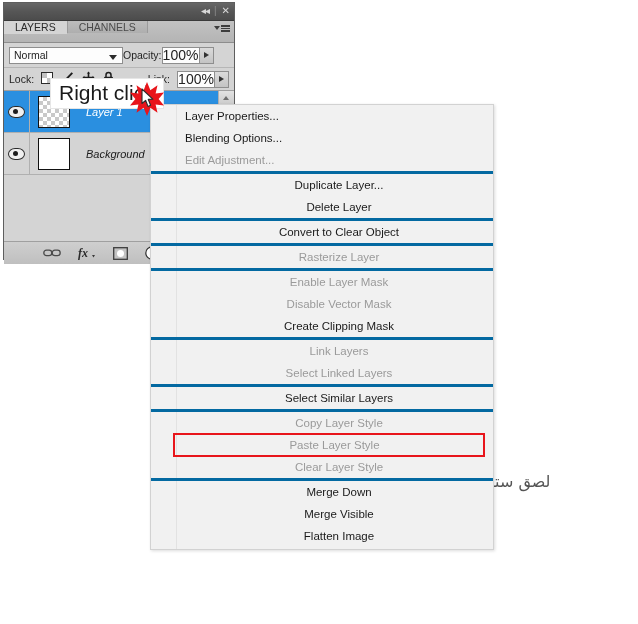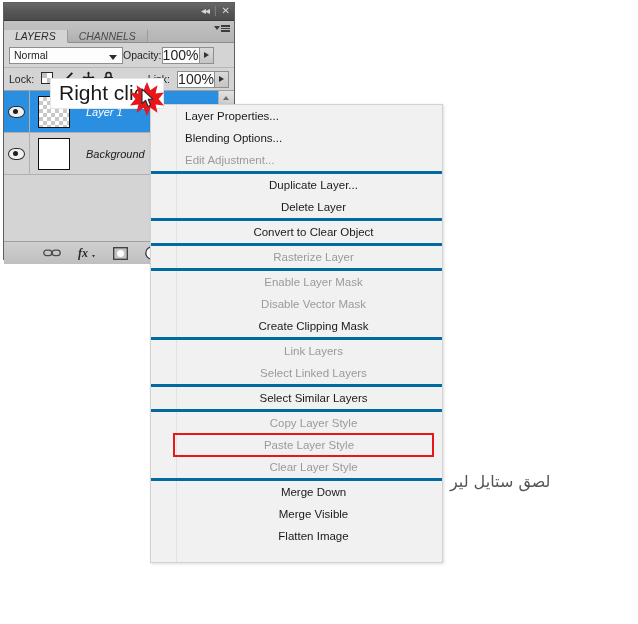--- a/index.html
+++ b/index.html
@@ -46,24 +46,23 @@
     line-height: 14px;
   }
   .tb-ico { cursor: default; letter-spacing: -1px; }
   .tb-sep { color: #8a8a8a; font-size: 10px; }
 
   
   .panel-tabs {
     height: 21px;
     background: linear-gradient(to bottom,#c2c2c2 0%,#b4b4b4 100%);
     display: flex;
-    align-items: flex-end;
+    align-items: flex-start;
     position: relative;
     border-bottom: 1px solid #8d8d8d;
-    font-style: italic;
   }
   .panel-tab {
     display: flex;
     align-items: center;
     padding: 0 11px;
     font-size: 10.5px;
     color: #4a4a4a;
     border-right: 1px solid #9b9b9b;
     background: linear-gradient(to bottom,#bdbdbd 0%,#aeaeae 100%);
   }
@@ -290,27 +289,27 @@
     left: 141px;
     top: 88px;
     z-index: 42;
   }
 
   
   #context-menu {
     position: absolute;
     left: 150px;
     top: 104px;
-    width: 293px;
+    width: 344px;
     background: #f1f1f1;
     border: 1px solid #d2d2d2;
     box-shadow: 1px 1px 3px rgba(0,0,0,0.14);
     box-sizing: border-box;
     z-index: 30;
-    padding-bottom: 15px;
+    padding-bottom: 2px;
   }
   .menu-gutter {
     position: absolute;
     left: 0; top: 0; bottom: 0;
     width: 25px;
     background: #f1f1f1;
     border-right: 1px solid #e2e2e2;
   }
   .menu-group { position: relative; }
   .menu-group + .menu-group { border-top: 3px solid #0369a1; text-align: center; }

